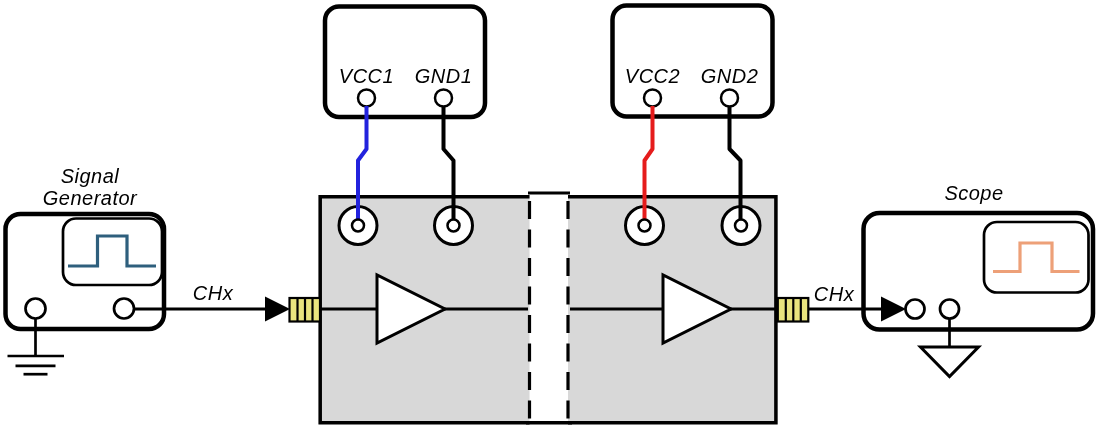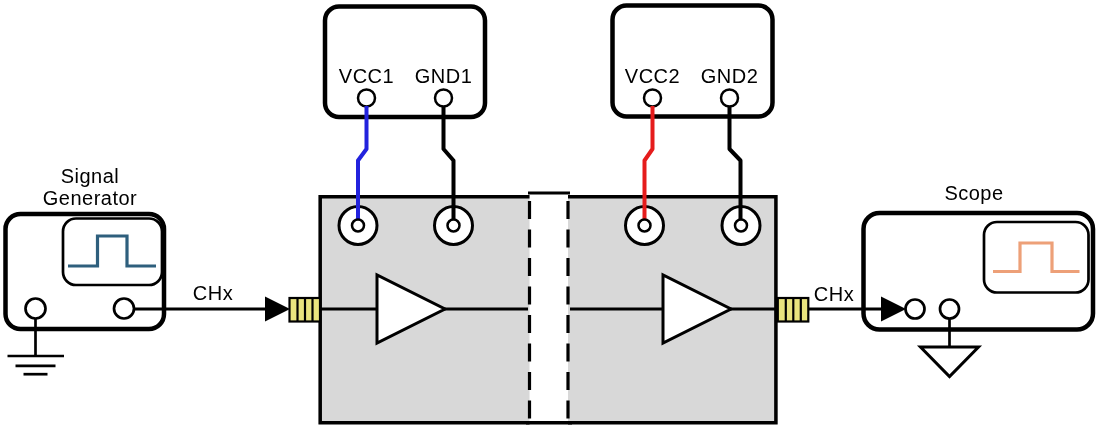--- a/index.html
+++ b/index.html
@@ -2,20 +2,21 @@
 <html><head>
 <meta charset="utf-8">
 <style>
   html, body { margin: 0; padding: 0; background: #ffffff; }
   .stage {
     position: relative;
     width: 1100px;
     height: 429px;
     background: #ffffff;
     overflow: hidden;
+    font-style: italic;
   }
   svg { display: block; }
   .lbl {
     font-family: "Liberation Sans", "DejaVu Sans", sans-serif;
     font-size: 20px;
     letter-spacing: 0.5px;
     fill: #000000;
   }
 </style>
 </head>

